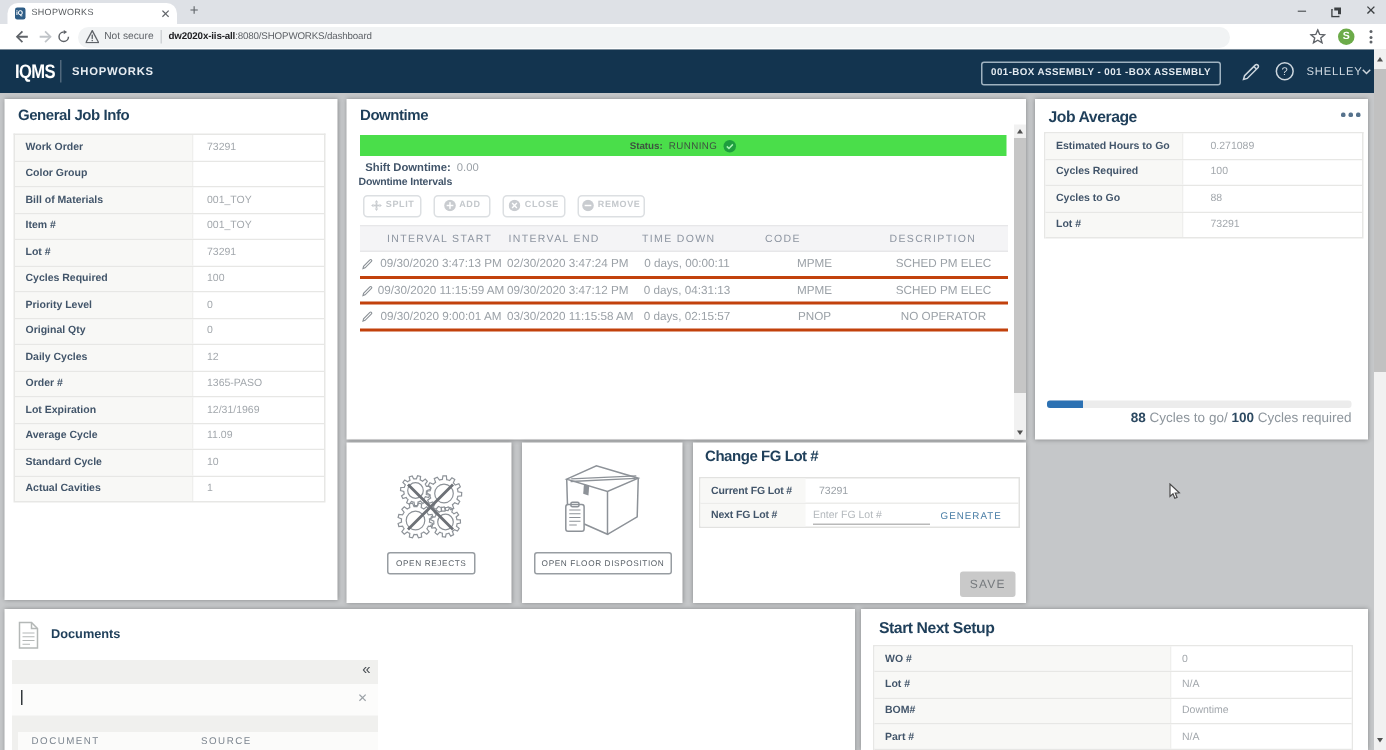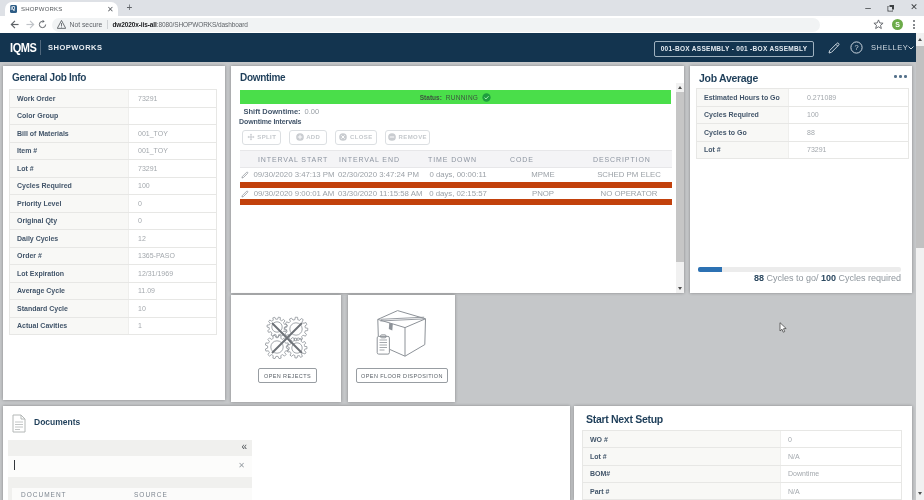--- a/index.html
+++ b/index.html
@@ -77,21 +77,21 @@
   .statusbar .s-label { font-size:6.5px; font-weight:bold; color:#3e5340; }
   .statusbar .s-value { font-size:6.5px; color:#3e5340; letter-spacing:.3px; }
   .shiftline { position:absolute; left:12.5px; top:41px; font-size:7.5px; color:#42556a; font-weight:bold; }
   .shiftline span { color:#9ba1a7; font-weight:normal; margin-left:4px; }
   .intervals-label { position:absolute; left:8px; top:52px; font-size:7px; color:#42556a; font-weight:bold; letter-spacing:-0.1px; }
   .dtbtns { position:absolute; left:11px; top:64px; display:flex; }
   .dtbtn { height:14.5px; border:1px solid #dcdfe2; border-radius:3px; background:#fff; color:#c4c8cc; font-size:6px; font-weight:bold; letter-spacing:.4px; display:flex; align-items:center; justify-content:center; gap:2.5px; }
   .dtbtn svg { flex:none; }
   .dttable { position:absolute; left:9px; top:84px; width:431px; border-collapse:collapse; table-layout:fixed; }
   .dttable th { background:#f4f4f6; border:1px solid #e7e7e9; border-left:none; border-right:none; height:17px; font-size:7px; font-weight:normal; color:#8d95a1; letter-spacing:.9px; text-align:left; }
-  .dttable td { height:17.4px; border-bottom:6px solid #c2410c; font-size:7.8px; color:#9ba1a7; text-align:center; white-space:nowrap; }
+  .dttable td { height:17.4px; border-bottom:2px solid #c2410c; font-size:7.8px; color:#9ba1a7; text-align:center; white-space:nowrap; }
   .dtbar { position:absolute; right:0; top:17px; width:8px; height:210px; background:#f1f1f1; }
   .dtbar .btn { position:absolute; left:0; width:8px; height:9px; display:flex; align-items:center; justify-content:center; }
   .dtbar .thumb { position:absolute; left:0; top:9px; width:8px; height:170px; background:#c6c6c6; }
 
   
   #jp { left:690px; top:66px; width:222px; height:227px; }
   #jp .card-title { left:9px; top:5.5px; font-size:10.5px; }
   .jp-dots { position:absolute; left:204px; top:9px; display:flex; gap:2.5px; }
   .jp-dots i { width:2.5px; height:2.5px; border-radius:50%; background:#56728c; }
   #jp .kvtable { left:6px; top:22px; width:213px; }
@@ -402,20 +402,32 @@
                 <path d="M1.2 8.8 L1.7 6.9 L7 1.6 A0.9 0.9 0 0 1 8.3 2.9 L3 8.2 Z" fill="none" stroke="#8a9096" stroke-width="0.9"></path>
               </svg>
             </td>
             <td>09/30/2020 3:47:13 PM</td>
             <td>02/30/2020 3:47:24 PM</td>
             <td>0 days, 00:00:11</td>
             <td>MPME</td>
             <td>SCHED PM ELEC</td>
           </tr>
 
+          <tr>
+            <td>
+              <svg width="8" height="8" viewBox="0 0 10 10" style="margin-left:1px;">
+                <path d="M1.2 8.8 L1.7 6.9 L7 1.6 A0.9 0.9 0 0 1 8.3 2.9 L3 8.2 Z" fill="none" stroke="#8a9096" stroke-width="0.9"></path>
+              </svg>
+            </td>
+            <td>09/30/2020 11:15:59 AM</td>
+            <td>09/30/2020 3:47:12 PM</td>
+            <td>0 days, 04:31:13</td>
+            <td>MPME</td>
+            <td>SCHED PM ELEC</td>
+          </tr>
 
           <tr>
             <td>
               <svg width="8" height="8" viewBox="0 0 10 10" style="margin-left:1px;">
                 <path d="M1.2 8.8 L1.7 6.9 L7 1.6 A0.9 0.9 0 0 1 8.3 2.9 L3 8.2 Z" fill="none" stroke="#8a9096" stroke-width="0.9"></path>
               </svg>
             </td>
             <td>09/30/2020 9:00:01 AM</td>
             <td>03/30/2020 11:15:58 AM</td>
             <td>0 days, 02:15:57</td>
@@ -499,20 +511,35 @@
         <path d="M5.4 12 L48.8 9.9 M5.8 10.3 L49.2 8.2" stroke-width="0.9"></path>
         <path d="M14.3 13.7 L17.8 15 L17.3 21.4 L13.8 20.1 Z" fill="#8d9298" stroke="none"></path>
         <rect x="2.2" y="27.4" width="12.2" height="17.7" rx="1.5" fill="#fff"></rect>
         <rect x="5.6" y="25.9" width="5.4" height="2.9" rx="1"></rect>
         <path d="M4.5 31 L12 31 M4.5 33.5 L12 33.5 M4.5 36 L12 36 M4.5 38.5 L12 38.5 M4.5 41 L9.5 41" stroke-width="0.8"></path>
       </svg>
     </div>
     <div class="actbtn">OPEN FLOOR DISPOSITION</div>
   </div>
 
+  <div class="card" id="fg">
+    <div class="card-title">Change FG Lot #</div>
+    <div class="fgbox">
+      <div class="fgrow">
+        <div class="fglabel">Current FG Lot #</div>
+        <div class="fgvalue">73291</div>
+      </div>
+      <div class="fgrow">
+        <div class="fglabel">Next FG Lot #</div>
+        <input class="fginput" placeholder="Enter FG Lot #" style="">
+      </div>
+    </div>
+    <div class="fg-generate">GENERATE</div>
+    <div class="fg-save">SAVE</div>
+  </div>
 
   <div class="card" id="docs">
     <div class="doc-icon">
       <svg width="14" height="19" viewBox="0 0 14 19" fill="none" stroke="#b4b8b7" stroke-width="1">
         <path d="M1 1 L9 1 L13 5 L13 18 L1 18 Z" fill="#fff"></path>
         <path d="M9 1 L9 5 L13 5"></path>
         <path d="M3 8 L11 8 M3 10.5 L11 10.5 M3 13 L11 13 M3 15.5 L8 15.5" stroke-width="0.8"></path>
       </svg>
     </div>
     <div class="docs-title">Documents</div>

